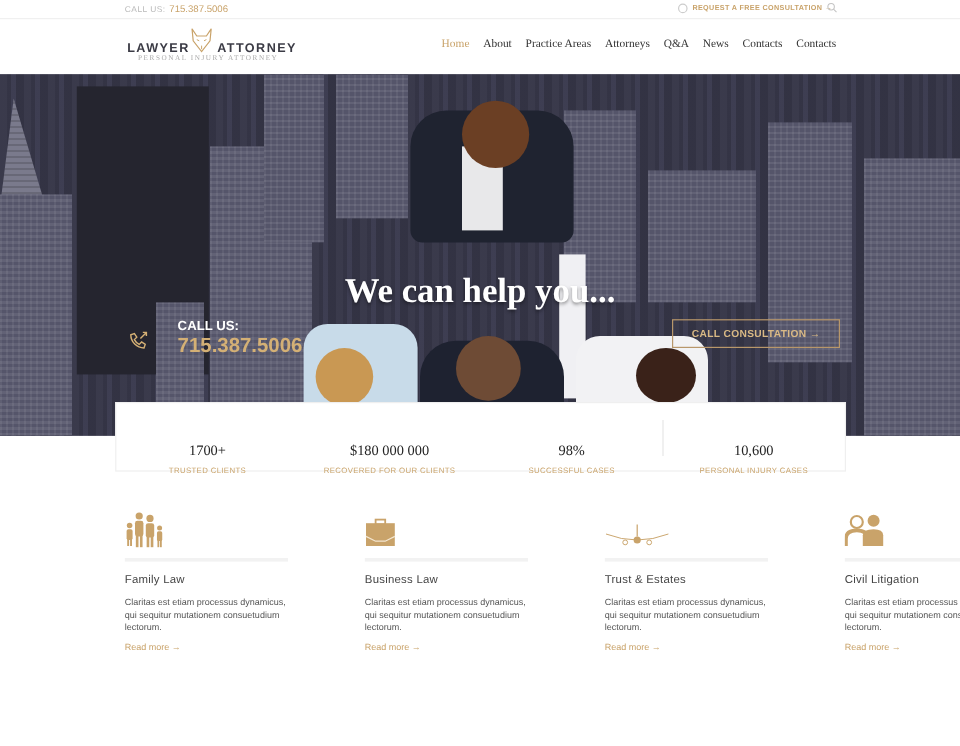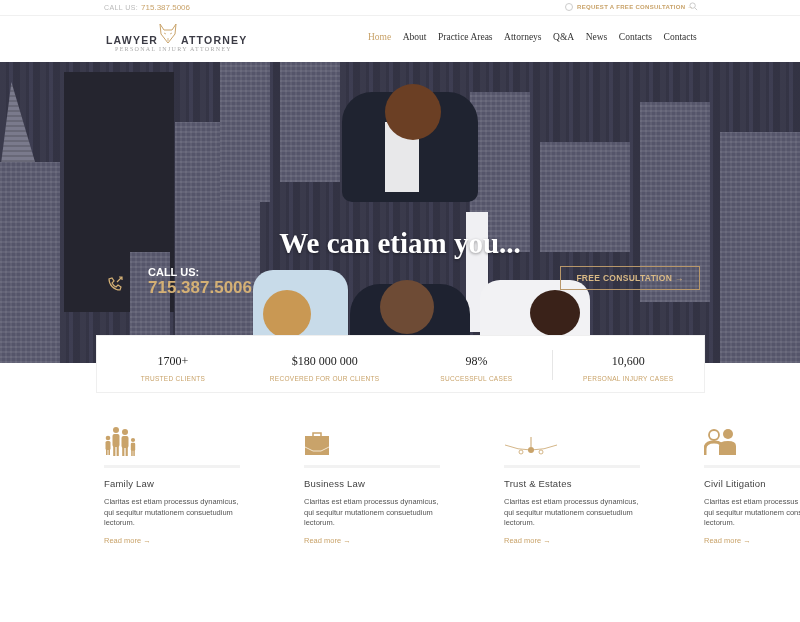--- a/index.html
+++ b/index.html
@@ -38,21 +38,21 @@
   .person { position: absolute; border-radius: 50%; }
   .hero h1 { position: absolute; left: 0; width: 800px; top: 136px; text-align: center; font-family: "Liberation Serif", serif; font-weight: bold; color: #fff; font-size: 29px; line-height: 30px; text-shadow: 0 1px 3px rgba(0,0,0,0.4); }
   .hero .callus { position: absolute; left: 106px; top: 202px; }
   .hero .callus .phone-ico { position: absolute; left: 0; top: 11px; width: 18px; height: 18px; }
   .hero .callus .lbl { position: absolute; left: 42px; top: 2px; color: #fff; font-weight: bold; font-size: 11px; white-space: nowrap; }
   .hero .callus .num { position: absolute; left: 42px; top: 14px; color: #d4b075; font-weight: bold; font-size: 17px; white-space: nowrap; }
   .hero .consult { position: absolute; left: 560px; top: 204px; width: 140px; height: 24px; border: 1px solid #b8976a; color: #d9b985; font-size: 8.5px; font-weight: bold; letter-spacing: 0.3px; display: flex; align-items: center; justify-content: center; background: transparent; }
 
   
   .stats { position: absolute; left: 96px; top: 335px; width: 609px; height: 58px; background: #fff; border: 1px solid #efefef; display: flex; }
-  .stat { flex: 1; text-align: center; padding-top: 18px; position: relative; }
+  .stat { flex: 1; text-align: center; padding-top: 32px; position: relative; }
   .stat .val { font-family: "Liberation Serif", serif; font-size: 12px; color: #222; }
   .stat .lab { font-size: 6.5px; color: #c9a36a; letter-spacing: 0.3px; margin-top: 6px; }
   .stat.sep::before { content: ""; position: absolute; left: 0; top: 14px; height: 30px; width: 1px; background: #e6e6e6; }
 
   
   .services { position: absolute; left: 104px; top: 425px; width: 600px; display: flex; gap: 48px; }
   .svc { width: 152.5px; padding-right: 12px; }
   .svc .icon { height: 32px; position: relative; }
   .svc .rule { height: 3px; background: #f2f2f2; margin-top: 8px; width: 136px; }
   .svc .title { font-size: 9.5px; color: #444; margin-top: 10px; letter-spacing: 0.2px; }
@@ -118,33 +118,33 @@
   <div style="position:absolute;left:466px;top:150px;width:22px;height:120px;background:#f0f0f3;"></div>
   <div style="position:absolute;left:480px;top:218px;width:110px;height:60px;background:#f2f2f4;border-radius:20px 20px 0 0;"></div>
   <div class="person" style="left:530px;top:228px;width:50px;height:46px;background:#3a2219;"></div>
   <div style="position:absolute;left:350px;top:222px;width:120px;height:56px;background:#1e2230;border-radius:30px 30px 0 0;"></div>
   <div class="person" style="left:380px;top:218px;width:54px;height:54px;background:#6e4b35;"></div>
   <div style="position:absolute;left:253px;top:208px;width:95px;height:70px;background:#c8dbe9;border-radius:20px 20px 0 0;"></div>
   <div class="person" style="left:263px;top:228px;width:48px;height:48px;background:#c99853;"></div>
 
   <h1>
     <br>
-    <span>We can etiam you...</span>
+    <span>We can help you...</span>
   </h1>
 
   <div class="callus">
     <svg class="phone-ico" viewBox="0 0 18 18">
       <path d="M3 4 C3 10 8 15 14 15 L15 12 L12 10 L10 12 C8 11 7 10 6 8 L8 6 L6 3 Z" fill="none" stroke="#d4b075" stroke-width="1.2"></path>
       <path d="M11 7 L16 2 M13 2 L16 2 L16 5" fill="none" stroke="#d4b075" stroke-width="1.2"></path>
     </svg>
     <span class="lbl">CALL US:</span>
     <span class="num">715.387.5006</span>
   </div>
 
-  <div class="consult">FREE CONSULTATION →</div>
+  <div class="consult">CALL CONSULTATION →</div>
 </div>
 
 <div class="stats">
   <div class="stat">
     <div class="val">1700+</div>
     <div class="lab">TRUSTED CLIENTS</div>
   </div>
   <div class="stat">
     <div class="val">$180 000 000</div>
     <div class="lab">RECOVERED FOR OUR CLIENTS</div>

